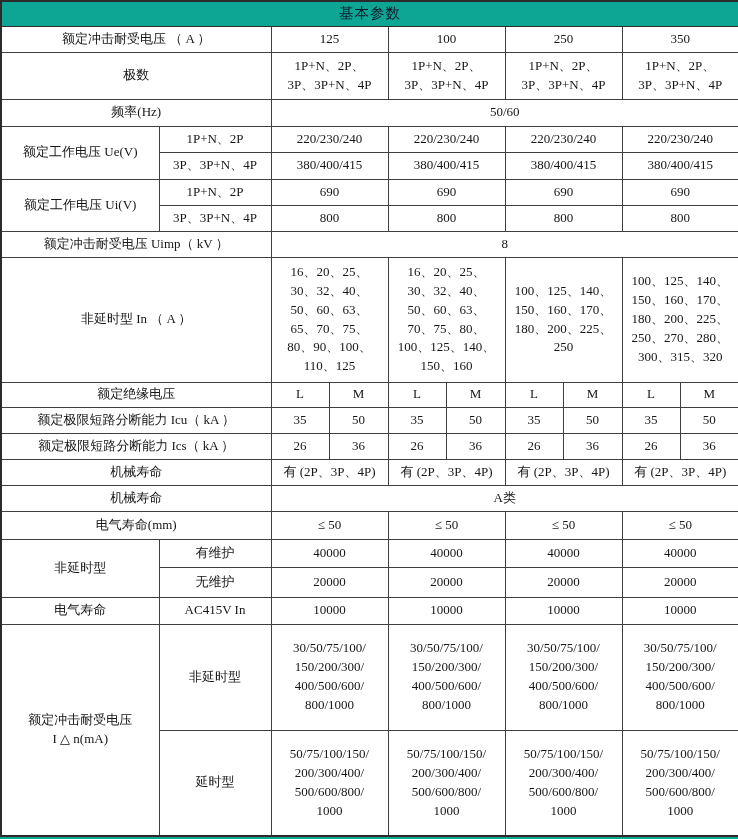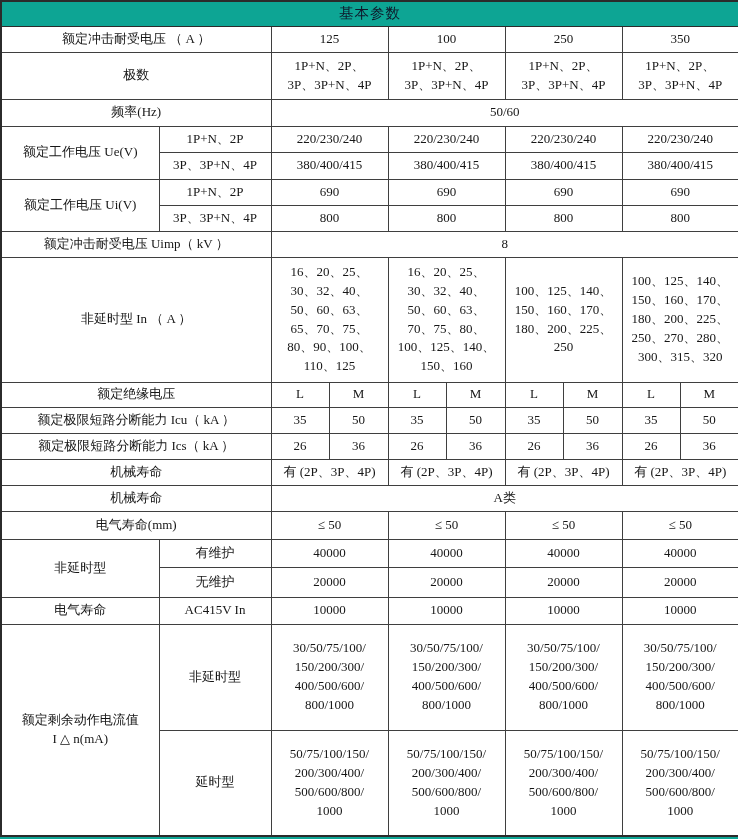--- a/index.html
+++ b/index.html
@@ -229,21 +229,21 @@
       <tr style="height:27px">
         <td>电气寿命</td>
         <td>AC415V In</td>
         <td colspan="2">10000</td>
         <td colspan="2">10000</td>
         <td colspan="2">10000</td>
         <td colspan="2">10000</td>
       </tr>
 
       <tr style="height:106px">
-        <td colspan="1" rowspan="2" class="pre">额定剩余动作电流值
+        <td colspan="1" rowspan="2" class="pre">额定冲击耐受电压
 I △ n(mA)</td>
         <td class="minb">非延时型</td>
         <td colspan="2" class="pre minb">30/50/75/100/
 150/200/300/
 400/500/600/
 800/1000</td>
         <td colspan="2" class="pre minb">30/50/75/100/
 150/200/300/
 400/500/600/
 800/1000</td>

